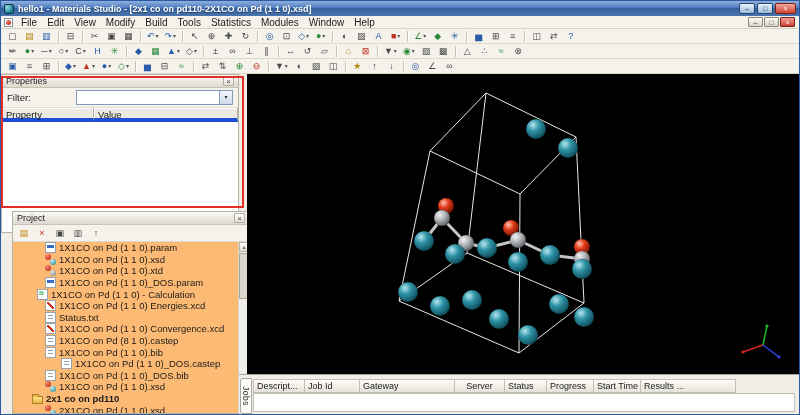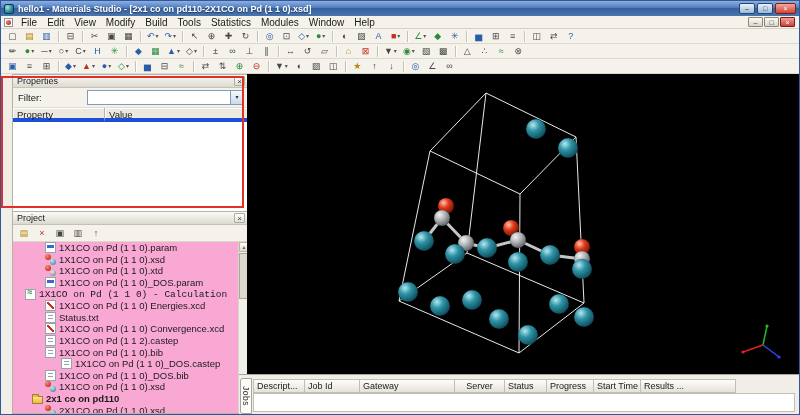--- a/index.html
+++ b/index.html
@@ -37,21 +37,21 @@
   .tb-btn{height:13px;min-width:15px;padding:0 1px;margin:0 1px;display:flex;align-items:center;justify-content:center;
     font-size:9px;border:1px solid transparent;border-radius:2px;background:transparent;}
   .tb-g{line-height:1;}
   .tb-dd{font-size:6px;color:#555;margin-left:1px;line-height:1;}
   .tb-sep{width:1px;height:11px;background:#c6c2b4;box-shadow:1px 0 0 #ffffff;margin:0 3px;flex:none;}
   .cb{color:#2a5caa}.cg{color:#2c8a3c}.cr{color:#c23020}.ck{color:#474747}.cy{color:#b8860b}
 
   
   .left-col{position:absolute;left:0;top:73px;width:238px;bottom:0;background:#f0eee6;}
   .panel{background:#fff;border:1px solid #b6b2a6;}
-  .props-panel{position:absolute;left:11px;top:0;width:238px;height:159px;}
+  .props-panel{position:absolute;left:0;top:0;width:238px;height:159px;}
   .proj-panel{position:absolute;left:11px;top:137px;width:238px;bottom:0;}
   .panel-head{height:13px;background:linear-gradient(#fbfaf7,#dcd9cf);border-bottom:1px solid #c6c2b6;
     display:flex;align-items:center;padding:0 4px;font-size:9px;}
   .panel-title{white-space:nowrap;}
   .panel-close{margin-left:auto;width:11px;height:10px;line-height:9px;text-align:center;font-size:8px;color:#444;
     border:1px solid #b0aca0;background:linear-gradient(#fff,#e2dfd6);border-radius:1px;}
   .filter-row{height:20px;display:flex;align-items:center;padding:2px 5px;font-size:9.5px;background:#f4f2ea;
     border-bottom:1px solid #e0ddd2;gap:40px;}
   .filter-select{flex:1;height:15px;margin-left:5px;border:1px solid #7f9db9;background:#fff;position:relative;}
   .filter-value{position:absolute;left:2px;top:1px;font-size:9px;}
@@ -61,21 +61,21 @@
   .pv-cell{font-size:9.5px;padding:0 4px;line-height:13px;background:#ece9e0;border-right:1px solid #b5b2a8;
     border-bottom:4px solid #1d4ed8;box-shadow:inset 0 1px 0 #fff,inset 1px 0 0 #fff;}
   .pv-cell.c0{width:92px;flex:none;}
   .pv-cell.c1{flex:1;}
   .pv-body{position:absolute;left:1px;right:1px;bottom:1px;top:62px;background:#fff;}
   .red-box{position:absolute;left:0;top:2px;width:243px;height:132px;border:2px solid #e23028;z-index:40;pointer-events:none;}
 
   .proj-toolbar{height:17px;display:flex;align-items:center;background:#f4f2ea;border-bottom:1px solid #ddd9cc;padding-left:2px;}
   .pt-btn{width:16px;height:14px;display:flex;align-items:center;justify-content:center;font-size:9px;margin:0 1px;
     border:1px solid transparent;border-radius:2px;}
-  .tree{position:absolute;left:0;top:30px;right:11px;bottom:0;overflow:hidden;background:#f9a8d4;}
+  .tree{position:absolute;left:0;top:30px;right:11px;bottom:0;overflow:hidden;background:#fdba74;}
   .tree-item{display:flex;align-items:center;height:11.6px;font-size:9.5px;white-space:nowrap;}
   .t-label{overflow:hidden;}
   .t-label.bold{font-weight:bold;}
   .ti{width:11px;height:11px;margin-right:3px;position:relative;flex:none;display:inline-block;}
   .ti-param{background:#fff;border:1px solid #9aa2aa;}
   .ti-param::after{content:"";position:absolute;left:1px;top:2px;right:1px;height:3px;background:#3a6bc4;}
   .ti-mol::before{content:"";position:absolute;left:0;top:0;width:6px;height:6px;border-radius:50%;
     background:radial-gradient(circle at 35% 30%,#ff8a76,#b01800);}
   .ti-mol::after{content:"";position:absolute;right:0;bottom:0;width:6px;height:6px;border-radius:50%;
     background:radial-gradient(circle at 35% 30%,#bdeef4,#1b7a8e);}
@@ -498,39 +498,39 @@
             <span class="t-label">1X1CO on Pd (1 1 0).xsd</span>
           </div>
           <div class="tree-item" style="padding-left: 32px;">
             <span class="ti ti-traj"></span>
             <span class="t-label">1X1CO on Pd (1 1 0).xtd</span>
           </div>
           <div class="tree-item" style="padding-left: 32px;">
             <span class="ti ti-param"></span>
             <span class="t-label">1X1CO on Pd (1 1 0)_DOS.param</span>
           </div>
-          <div class="tree-item" style="padding-left: 12px; font-family: Liberation Mono, monospace;">
+          <div class="tree-item" style="padding-left: 24px;">
             <span class="ti ti-calc"></span>
             <span class="t-label">1X1CO on Pd (1 1 0) - Calculation</span>
           </div>
           <div class="tree-item" style="padding-left: 32px;">
             <span class="ti ti-chart"></span>
             <span class="t-label">1X1CO on Pd (1 1 0) Energies.xcd</span>
           </div>
           <div class="tree-item" style="padding-left: 32px;">
             <span class="ti ti-doc"></span>
             <span class="t-label">Status.txt</span>
           </div>
           <div class="tree-item" style="padding-left: 32px;">
             <span class="ti ti-chart"></span>
             <span class="t-label">1X1CO on Pd (1 1 0) Convergence.xcd</span>
           </div>
           <div class="tree-item" style="padding-left: 32px;">
             <span class="ti ti-doc"></span>
-            <span class="t-label">1X1CO on Pd (1 1 2).castep</span>
+            <span class="t-label">1X1CO on Pd (8 1 0).castep</span>
           </div>
           <div class="tree-item" style="padding-left: 32px;">
             <span class="ti ti-doc"></span>
             <span class="t-label">1X1CO on Pd (1 1 0).bib</span>
           </div>
           <div class="tree-item" style="padding-left: 48px;">
             <span class="ti ti-doc"></span>
             <span class="t-label">1X1CO on Pd (1 1 0)_DOS.castep</span>
           </div>
           <div class="tree-item" style="padding-left: 32px;">

